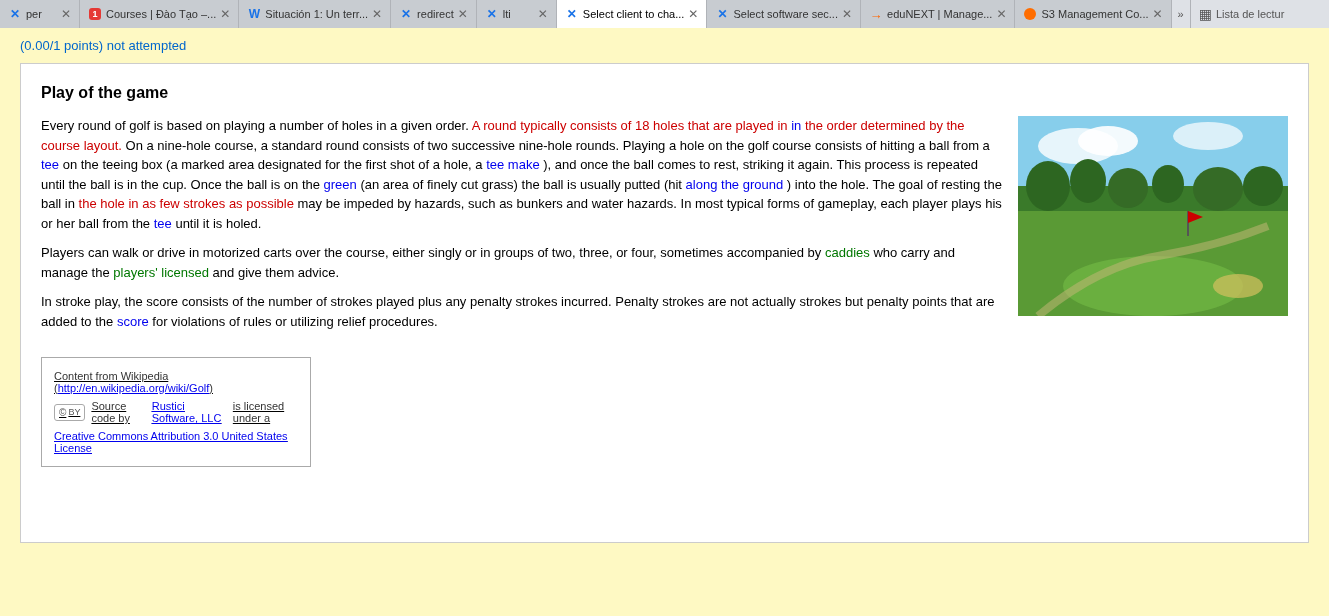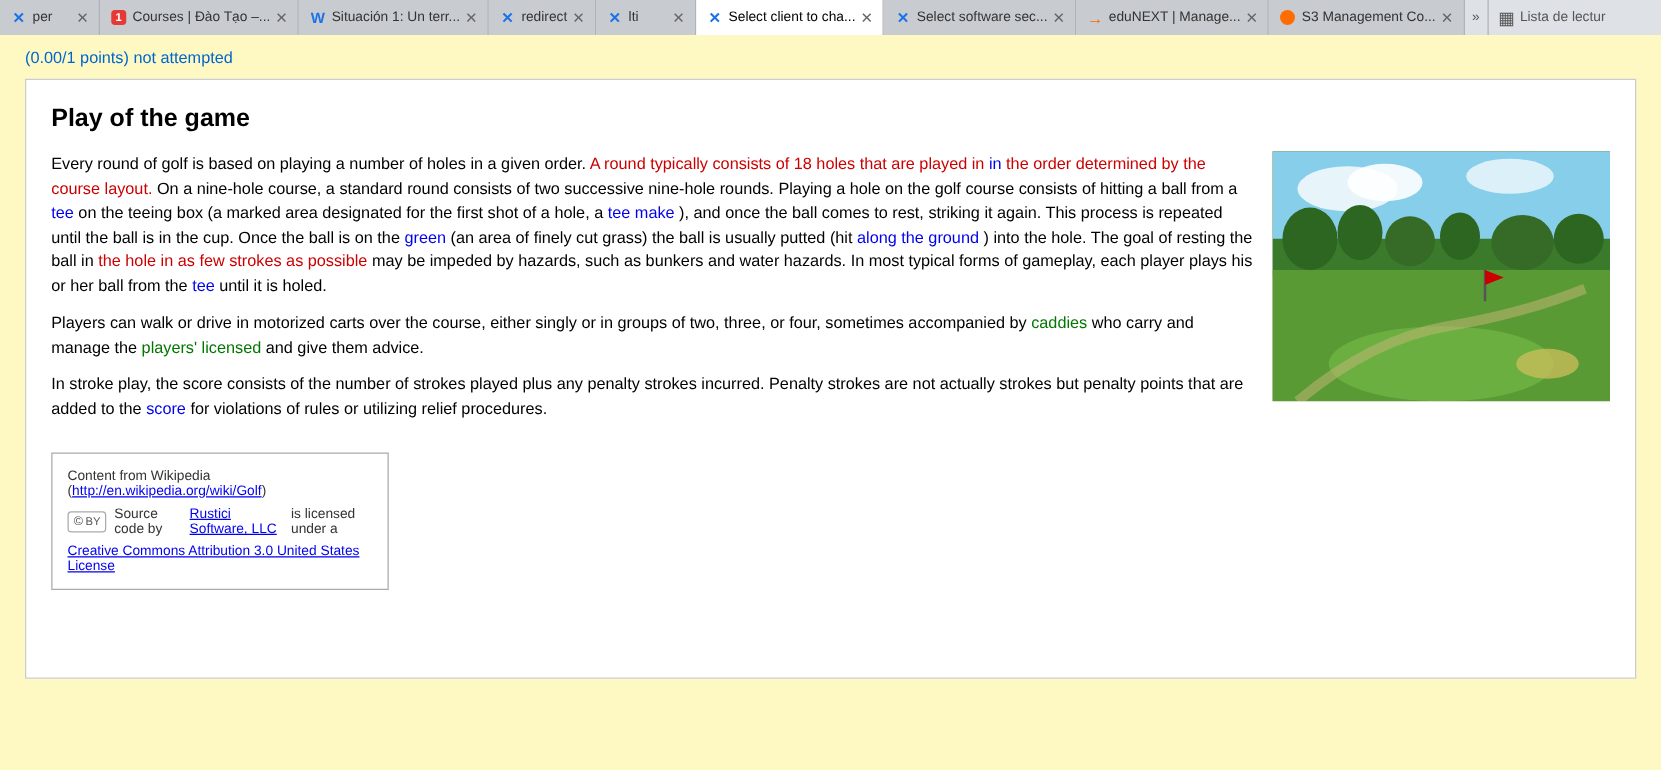--- a/index.html
+++ b/index.html
@@ -17,30 +17,30 @@
     .favicon-x { color: #1a73e8; font-weight: bold; font-size: 12px; }
     .favicon-circle-orange { width: 12px; height: 12px; border-radius: 50%; background: #ff6d00; }
     .favicon-num { background: #e53935; color: white; font-size: 9px; font-weight: bold; border-radius: 3px; padding: 1px 3px; }
 
     
     .page-area { background: #fef9c3; padding: 10px 0; min-height: 588px; }
     .score-line { color: #0066cc; font-size: 13px; padding: 0 20px 10px 20px; }
 
     .content-card { background: #fff; margin: 0 20px; padding: 20px; border: 1px solid #ccc; min-height: 480px; }
 
-    .article-title { font-size: 20px; font-weight: bold; color: #000; margin-bottom: 14px; }
+    .article-title { font-size: 16px; font-weight: bold; color: #000; margin-bottom: 14px; }
 
     .article-body { display: flex; gap: 16px; }
     .article-text { flex: 1; font-size: 13px; line-height: 1.5; color: #000; }
     .article-text p { margin-bottom: 10px; }
 
     .golf-image { width: 270px; height: 200px; flex-shrink: 0; overflow: hidden; background: #6a8f4a; position: relative; }
     .golf-image-svg { width: 100%; height: 100%; }
 
-    .bottom-section { display: flex; gap: 20px; margin-top: 16px; align-items: flex-start; }
+    .bottom-section { display: flex; gap: 20px; margin-top: 16px; align-items: flex-start; text-decoration: underline; }
     .wikipedia-box { border: 1px solid #aaa; padding: 12px; font-size: 11px; color: #333; max-width: 270px; }
     .wikipedia-box a { color: #0000ee; }
     .cc-badge { display: flex; align-items: center; gap: 6px; margin: 6px 0; }
     .cc-icon { border: 1px solid #aaa; border-radius: 3px; padding: 2px 4px; font-size: 10px; color: #555; display: flex; align-items: center; gap: 2px; }
 
     .scorm-box { background: #2c5f8a; color: #fff; padding: 16px 20px; flex: 1; font-size: 14px; }
     .scorm-box .line1 { font-weight: bold; margin-bottom: 6px; }
     .scorm-box .line2 { }
     .scorm-box a { color: #ffcc00; }
   </style>

